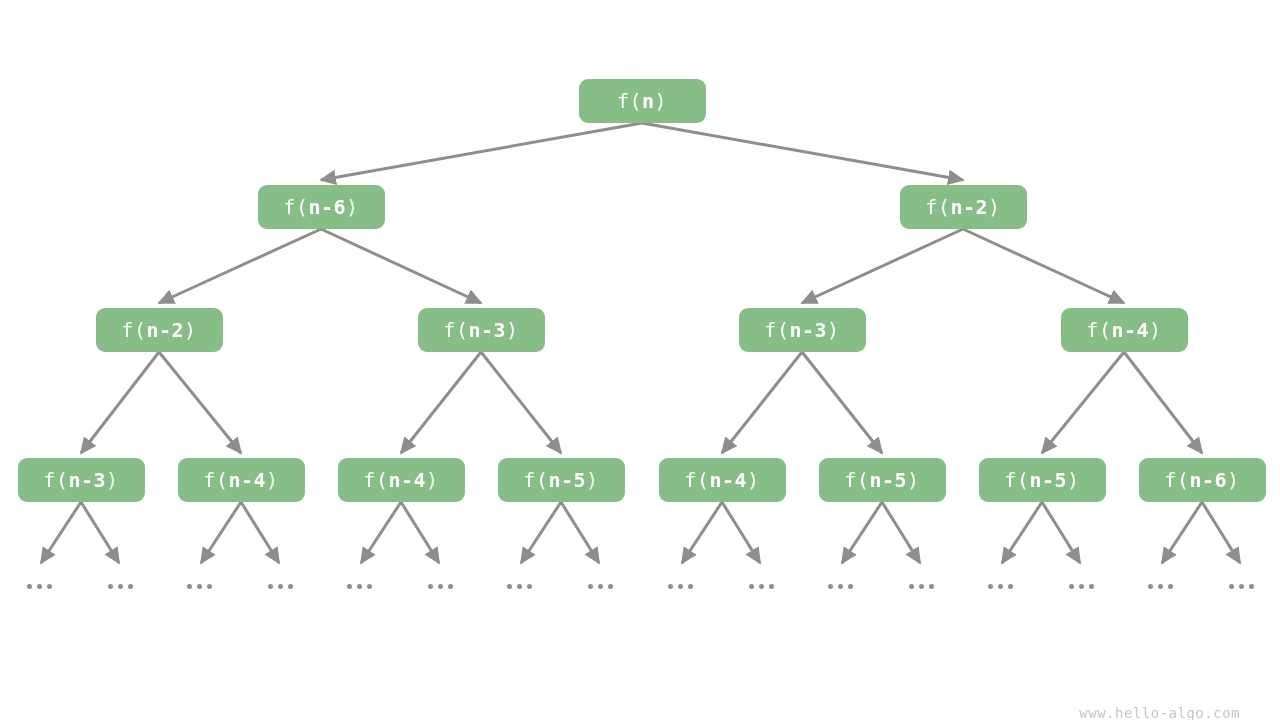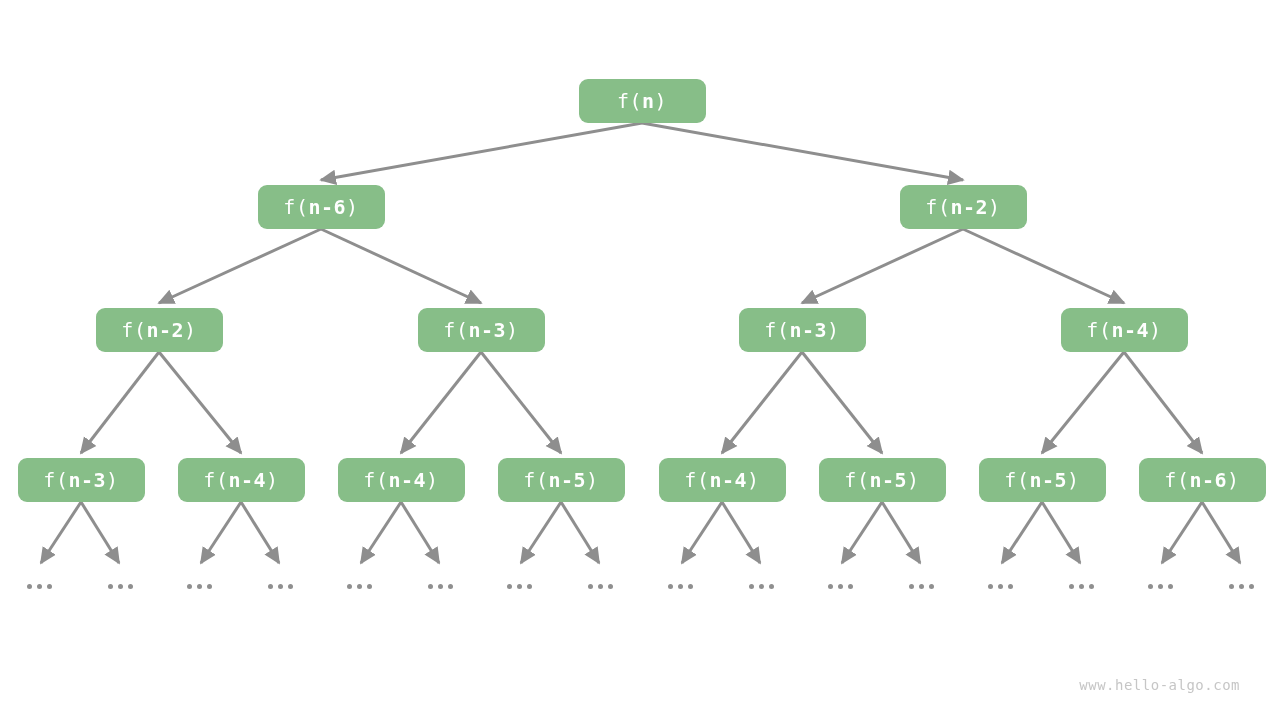--- a/index.html
+++ b/index.html
@@ -44,21 +44,21 @@
   }
   .ellipsis .dot {
     width: 5px;
     height: 5px;
     border-radius: 50%;
     background: var(--dot, #8F8F8F);
   }
   .watermark {
     position: absolute;
     right: 40px;
-    top: 677px;
+    top: 705px;
     font-size: 14px;
     letter-spacing: 0.5px;
     color: var(--wm, #C6C6C6);
   }
 </style>
 </head>
 <body>
 
 <div class="canvas">
   <svg id="edges" viewBox="0 0 1280 720" xmlns="http://www.w3.org/2000/svg">

